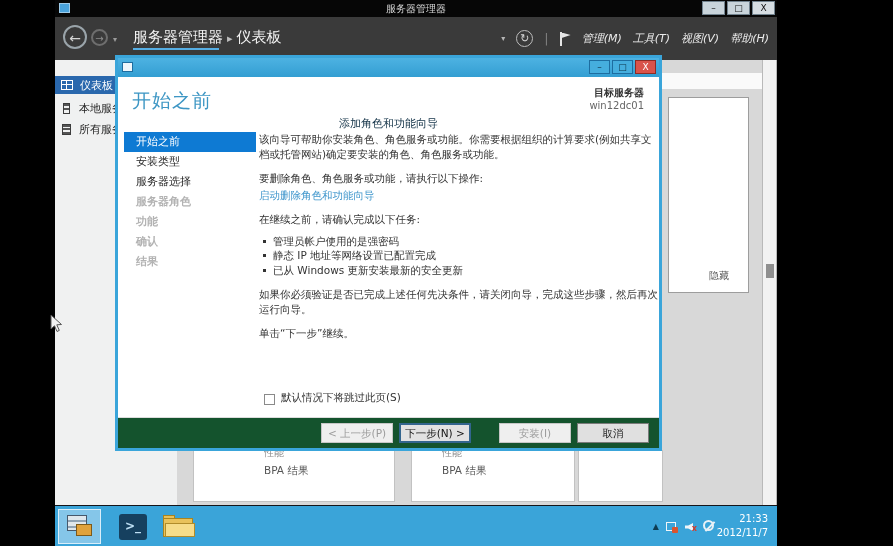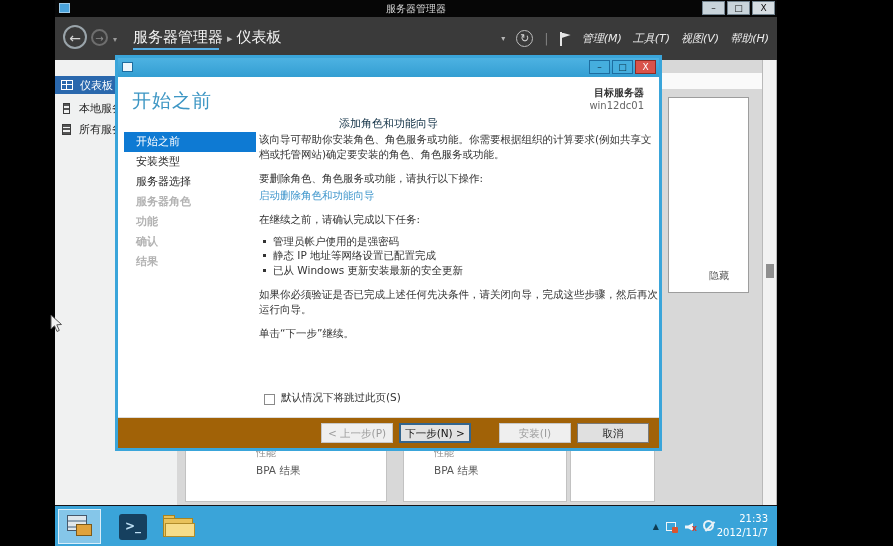--- a/index.html
+++ b/index.html
@@ -58,21 +58,21 @@
         background:linear-gradient(#555 0 2px, transparent 2px 3px, #555 3px 5px, transparent 5px 7px, #555 7px 9px, transparent 9px); }
 
   .bg-top-strip { position:absolute; left:606px; top:13px; width:104px; height:16px; background:#fafafa; }
   .bg-panel { position:absolute; left:613px; top:37px; width:81px; height:196px; background:#fff;
         border:1px solid #9d9d9d; }
   .hide-label { position:absolute; right:19px; bottom:9px; color:#565656; font-size:10px; }
   .scrollbar { position:absolute; left:707px; top:0; width:15px; height:100%; background:#f2f2f2;
         border-left:1px solid #b9b9b9; border-right:1px solid #b9b9b9; }
   .scroll-thumb { position:absolute; left:3px; top:204px; width:8px; height:14px; background:#8f8f8f; }
 
-  .tile { position:absolute; top:390px; height:52px; background:#fff; border:1px solid #c2c2c2; border-top:none; }
+  .tile { position:absolute; top:390px; height:52px; background:#fff; border:1px solid #c2c2c2; border-top:none;margin-left:8px; }
   .tile .clip { height:8px; overflow:hidden; }
   .tile .cut-text { display:block; margin-top:-4px; color:#8a8a8a; font-size:10px; }
   .tile .tile-line2 { margin-top:6px; color:#555; font-size:10.5px; }
   .tile1 { left:130px; width:202px; } .tile1 .pad { padding-left:70px; }
   .tile2 { left:348px; width:164px; } .tile2 .pad { padding-left:30px; }
   .tile3 { left:515px; width:85px; }
 
   
   .taskbar { position:absolute; left:0; top:505px; width:100%; height:41px; background:#3aa4d9;
         border-top:1px solid #15151a; }
@@ -128,21 +128,21 @@
   .dlg-main { position:absolute; left:141px; top:74px; width:399px; font-size:10.5px; color:#333;
         line-height:1.42; }
   .dlg-main p { margin-bottom:9px; }
   .dlg-main .link { color:#3f96cc; margin-top:-7px; }
   .dlg-main ul { list-style:none; margin:-2px 0 9px 4px; }
   .dlg-main li { padding-left:10px; position:relative; }
   .dlg-main li::before { content:""; position:absolute; left:0; top:6px; width:3px; height:3px; background:#333; }
   .dlg-check { position:absolute; left:146px; top:333px; display:flex; align-items:flex-end; gap:6px; }
   .checkbox { width:11px; height:11px; background:#fff; border:1px solid #8a8a8a; }
   .check-label { font-size:10.5px; color:#333; }
-  .dlg-footer { position:absolute; left:0; bottom:0; width:100%; height:31px; background:#a16207;
+  .dlg-footer { position:absolute; left:0; bottom:0; width:100%; height:31px; background:#14532d;
         border-top:1px solid #dcdcdc; display:flex; align-items:center; justify-content:flex-end;
         padding-right:10px; gap:6px; }
   .wbtn { width:72px; height:20px; font-size:10.5px; line-height:18px; text-align:center;
         font-family:"DejaVu Sans", sans-serif; }
   .wbtn.dis { background:#efefef; border:1px solid #c6c6c6; color:#9b9b9b; }
   .wbtn.def { background:#e2e2e2; border:2px solid #33658e; line-height:16px; color:#111; }
   .wbtn.en  { background:#e0e0e0; border:1px solid #7a7a7a; color:#222; }
   .footer-gap { width:16px; }
 
   .cursor { position:absolute; left:50px; top:314px; z-index:50; }

